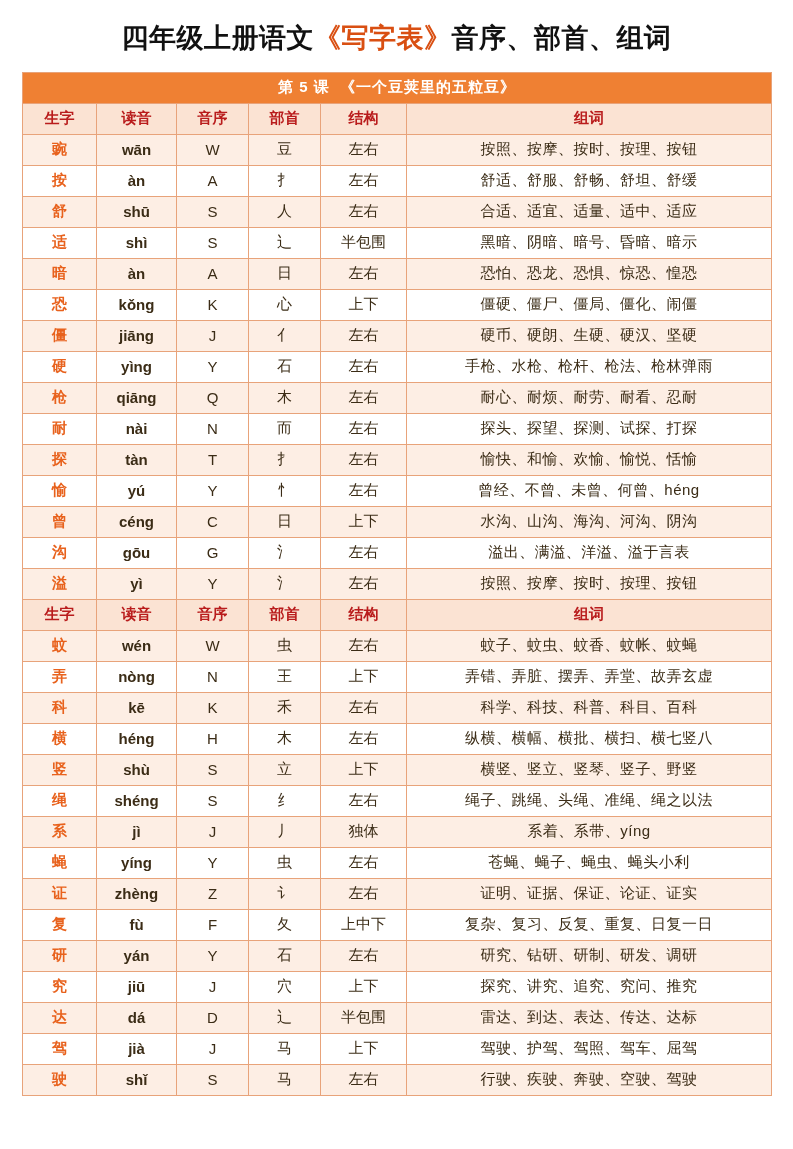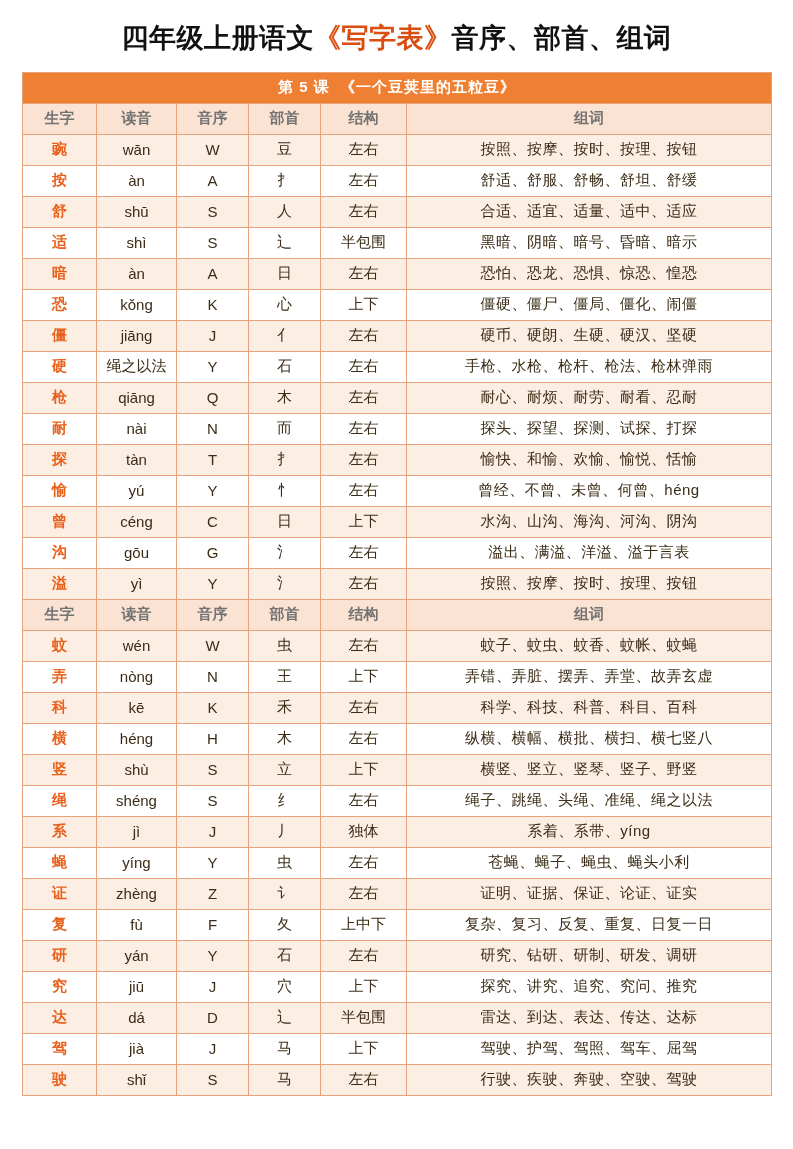--- a/index.html
+++ b/index.html
@@ -54,39 +54,39 @@
     font-weight: bold;
     font-size: 17px;
     height: 29px;
     border: 1px solid #ef8033;
     letter-spacing: 1px;
   }
   .head-row td {
     background: #fbe3d3;
     font-weight: bold;
     font-size: 15px;
-    color: #737373;
+    color: #b91c1c;
     height: 28px;
   }
   .col-sz  { width: 74px; }
   .col-dy  { width: 80px; }
   .col-yx  { width: 72px; }
   .col-bs  { width: 72px; }
   .col-jg  { width: 86px; }
   .col-zc  { width: 365px; }
 
   td.sz {
     font-weight: bold;
     font-size: 17px;
     color: #e8621d;
   }
   tr.odd td { background: #fdeee4; }
   tr.even td { background: #ffffff; }
   td.zc { font-size: 15px; letter-spacing: 0.5px; }
-  td.dy { font-size: 14.5px; }
+  td.dy { font-size: 14.5px; font-weight: bold; }
   .footer {
     position: absolute;
     left: 0;
     right: 0;
     bottom: 8px;
     text-align: center;
     font-size: 12.5px;
     color: #333333;
   }
 </style>
@@ -171,21 +171,21 @@
       <tr class="odd">
         <td class="sz">僵</td>
         <td class="dy">jiāng</td>
         <td>J</td>
         <td>亻</td>
         <td>左右</td>
         <td class="zc">硬币、硬朗、生硬、硬汉、坚硬</td>
       </tr>
       <tr class="even">
         <td class="sz">硬</td>
-        <td class="dy">绳之以法</td>
+        <td class="dy">yìng</td>
         <td>Y</td>
         <td>石</td>
         <td>左右</td>
         <td class="zc">手枪、水枪、枪杆、枪法、枪林弹雨</td>
       </tr>
       <tr class="odd">
         <td class="sz">枪</td>
         <td class="dy">qiāng</td>
         <td>Q</td>
         <td>木</td>

